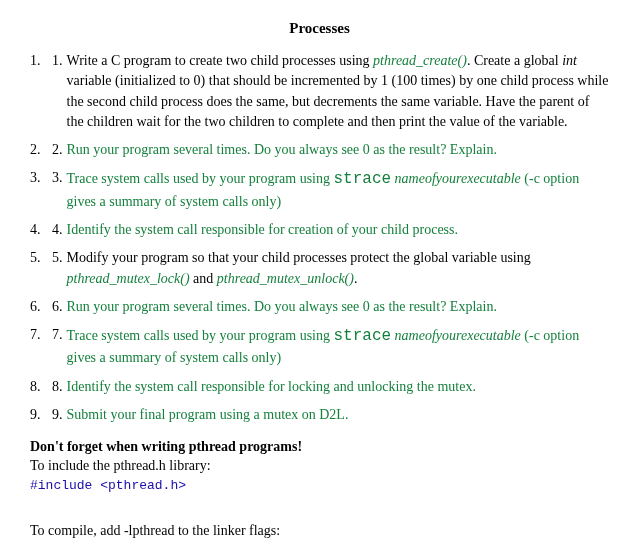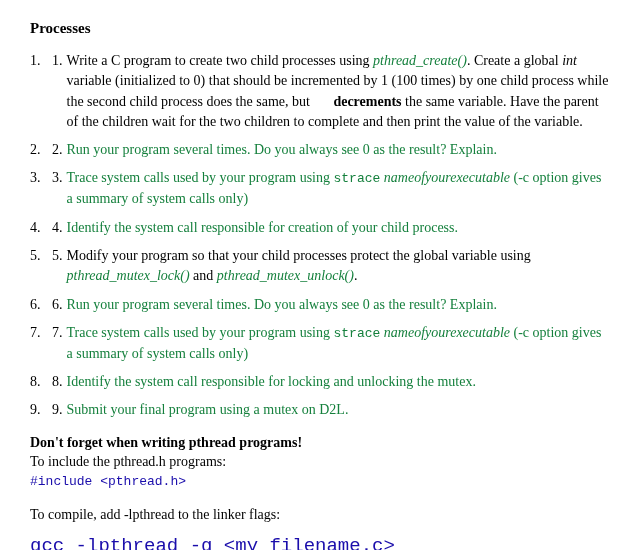--- a/index.html
+++ b/index.html
@@ -12,21 +12,21 @@
       background: #ffffff;
       font-family: Times New Roman, Times, serif;
       font-size: 14px;
       color: #000000;
       width: 639px;
       min-height: 550px;
       padding: 20px 30px;
     }
 
     .page-title {
-      text-align: left;
+      text-align: center;
       font-weight: bold;
       font-size: 15px;
       margin-bottom: 14px;
     }
 
     ol {
       margin-left: 0;
       padding-left: 0;
       list-style: none;
       counter-reset: item;
@@ -54,47 +54,46 @@
     em {
       font-style: italic;
     }
 
     .blue-link {
       color: #15803d;
     }
 
     .code-inline {
       font-family: Courier New, Courier, monospace;
-      font-size: 13px;
+      font-size: 16px;
     }
 
     .bold {
-      font-weight: bold;
-      margin-left: 20px;
+      font-weight: normal;
     }
 
     .reminder-heading {
       font-weight: bold;
       font-size: 14px;
     }
 
     .reminder-block {
       margin-top: 14px;
     }
 
     .include-label {
       margin-bottom: 2px;
       line-height: 1.5;
     }
 
     .code-block {
       font-family: Courier New, Courier, monospace;
       font-size: 13px;
       color: #1a0dab;
-      margin-bottom: 15px;
+      margin-bottom: 27px;
     }
 
     .compile-label {
       margin-bottom: 10px;
       line-height: 1.5;
     }
 
     .gcc-line {
       font-family: Courier New, Courier, monospace;
       font-size: 19px;
@@ -169,18 +168,18 @@
     <span class="li-content blue-link">
       Submit your final program using a mutex on D2L.
     </span>
   </li>
 
 </ol>
 
 <div class="reminder-block">
   <div class="reminder-heading">Don't forget when writing pthread programs!</div>
 
-  <div class="include-label">To include the pthread.h programs:</div>
+  <div class="include-label">To include the pthread.h library:</div>
   <div class="code-block">#include &lt;pthread.h&gt;</div>
 
   <div class="compile-label">To compile, add -lpthread to the linker flags:</div>
   <div class="gcc-line">gcc -lpthread -g   &lt;my_filename.c&gt;</div>
 </div>
 
 </body></html>

